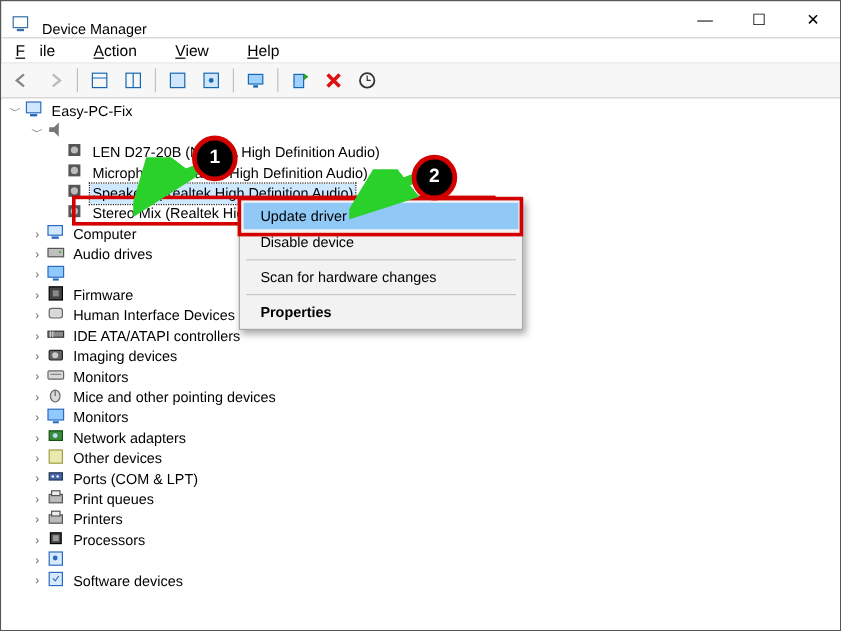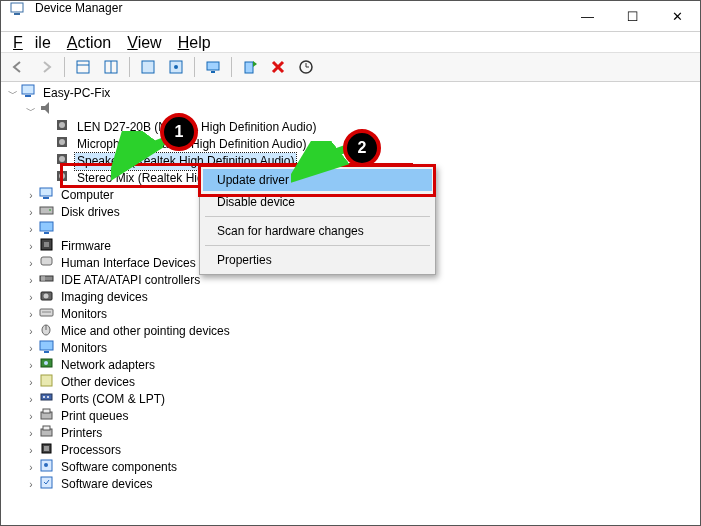--- a/index.html
+++ b/index.html
@@ -1,23 +1,23 @@
 <!DOCTYPE html>
 <html><head>
 <meta charset="utf-8">
 <style>
   html,body{margin:0;padding:0;font-family:"Segoe UI",Tahoma,sans-serif;font-size:12px;color:#000;background:#fff}
   .window{width:701px;height:526px;border:1px solid #555;position:relative;background:#fff;overflow:hidden;box-sizing:border-box}
   
-  .titlebar{height:30px;display:flex;align-items:flex-start;padding:0 0 0 8px;border-bottom:1px solid #d0d0d0}
+  .titlebar{height:30px;display:flex;align-items:flex-end;padding:0 0 0 8px;border-bottom:1px solid #d0d0d0}
   .titlebar .title{flex:1;margin-left:6px;font-size:12px}
   .titlebar .sys{display:flex}
   .titlebar .sys div{width:45px;height:30px;display:flex;align-items:center;justify-content:center;font-size:13px}
   
-  .menubar{height:20px;display:flex;align-items:flex-start;padding:0 6px;gap:4px;border-bottom:1px solid #e0e0e0;font-size:16px}
+  .menubar{height:20px;display:flex;align-items:center;padding:0 6px;gap:20px;border-bottom:1px solid #e0e0e0;font-size:13px}
   .menubar span{padding:2px 6px}
   .menubar span u{text-decoration:underline}
   
   .toolbar{height:28px;display:flex;align-items:center;padding:0 4px;gap:2px;border-bottom:1px solid #d0d0d0;background:#f7f7f7}
   .toolbar .btn{width:24px;height:24px;display:flex;align-items:center;justify-content:center;border:1px solid transparent;border-radius:2px}
   .toolbar .sep{width:1px;height:20px;background:#c0c0c0;margin:0 3px}
   
   .tree{position:absolute;left:0;right:0;top:82px;bottom:0;padding:2px 0 0 6px;overflow:hidden;background:#fff}
   .row{display:flex;align-items:center;height:17px;line-height:17px;white-space:nowrap}
   .pad{display:inline-block}
@@ -31,21 +31,21 @@
   
   .badge{position:absolute;width:30px;height:30px;border-radius:50%;background:#000;border:4px solid #d40000;color:#fff;font-weight:bold;font-size:16px;display:flex;align-items:center;justify-content:center;z-index:30}
   .b1{left:159px;top:112px}
   .b2{left:342px;top:128px}
   
   .arrow{position:absolute;z-index:25}
   
   .ctx{position:absolute;left:198px;top:164px;width:229px;background:#f2f2f2;border:1px solid #a8a8a8;box-shadow:2px 3px 6px rgba(0,0,0,.35);z-index:15;padding:3px}
   .ctx .item{height:22px;display:flex;align-items:center;padding:0 14px;font-size:12px}
   .ctx .item.hov{background:#90c8f6}
-  .ctx .item.bold{font-weight:normal}
+  .ctx .item.bold{font-weight:bold}
   .ctx hr{border:none;border-top:1px solid #c8c8c8;margin:3px 2px}
 </style>
 </head>
 <body>
 
 <div class="window">
 
   <div class="titlebar">
     <span class="ic">
       <svg width="16" height="16">
@@ -193,21 +193,21 @@
             </svg></span>
           <span class="lbl">Computer</span>
         </div>
         <div class="row">
           <span class="pad" style="width:18px"></span>
           <span class="tw">›</span>
           <span class="ic"><svg width="16" height="14">
               <rect x="1" y="4" width="13" height="7" fill="#bfbfbf" stroke="#555"></rect>
               <circle cx="11" cy="7" r="1" fill="#5a5"></circle>
             </svg></span>
-          <span class="lbl">Disk drives</span>
+          <span class="lbl">Audio drives</span>
         </div>
         <div class="row">
           <span class="pad" style="width:18px"></span>
           <span class="tw">›</span>
           <span class="ic"><svg width="16" height="14">
               <rect x="1" y="2" width="13" height="9" fill="#8fc9ff" stroke="#2b6bbf"></rect>
               <rect x="5" y="12" width="5" height="2" fill="#2b6bbf"></rect>
             </svg></span>
         </div>
         <div class="row">
@@ -327,21 +327,20 @@
             </svg></span>
           <span class="lbl">Processors</span>
         </div>
         <div class="row">
           <span class="pad" style="width:18px"></span>
           <span class="tw">›</span>
           <span class="ic"><svg width="16" height="14">
               <rect x="2" y="2" width="11" height="11" fill="#d7e9ff" stroke="#2b6bbf"></rect>
               <circle cx="7" cy="7" r="2" fill="#2b6bbf"></circle>
             </svg></span>
-          <span class="lbl">Software components</span>
         </div>
         <div class="row">
           <span class="pad" style="width:18px"></span>
           <span class="tw">›</span>
           <span class="ic"><svg width="16" height="14">
               <rect x="2" y="2" width="11" height="11" fill="#d7e9ff" stroke="#2b6bbf"></rect>
               <path d="M5 7 L7 9 L10 5" stroke="#2b6bbf" fill="none"></path>
             </svg></span>
           <span class="lbl">Software devices</span>
         </div>

